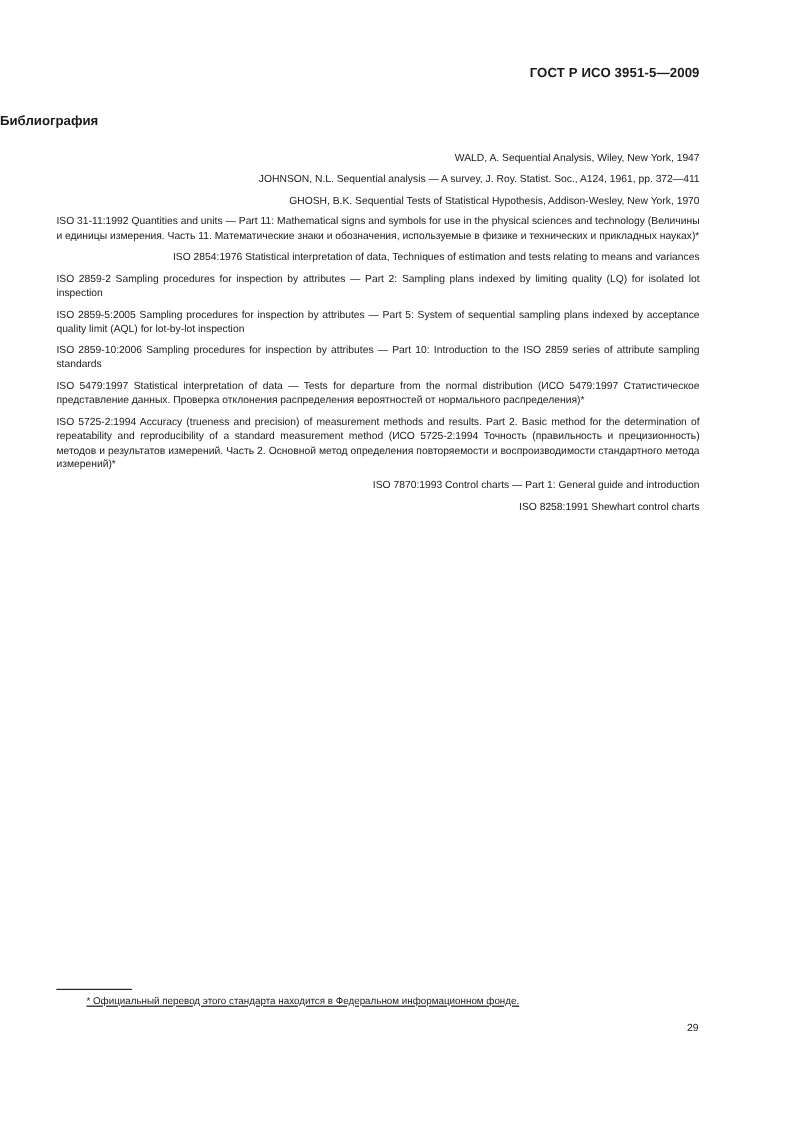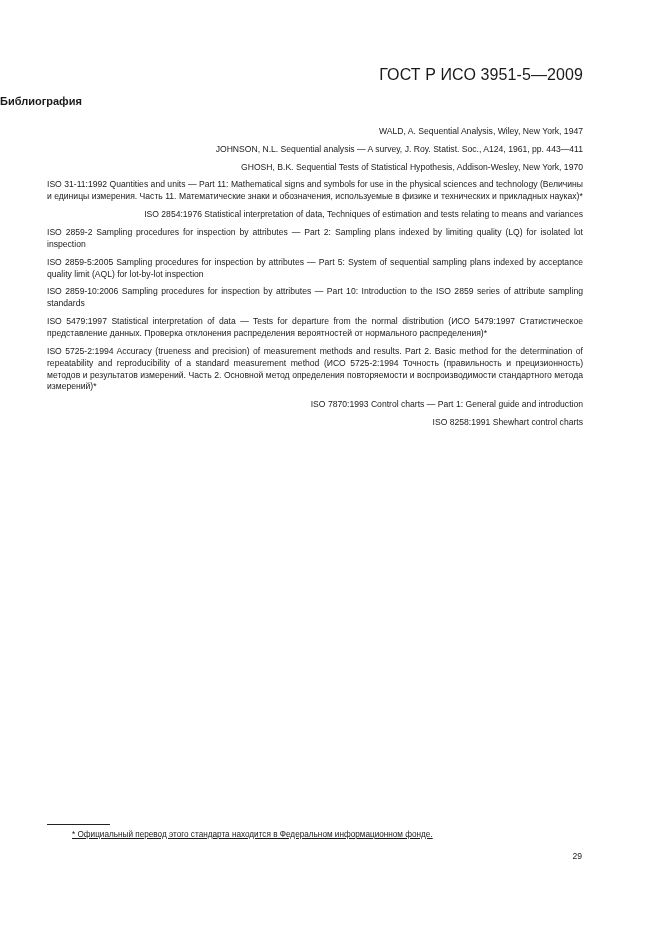--- a/index.html
+++ b/index.html
@@ -1,40 +1,40 @@
 <!DOCTYPE html>
 <html><head>
   <meta charset="utf-8">
   <style>
     html, body { margin: 0; padding: 0; background: #ffffff; }
     body { width: 661px; height: 936px; position: relative; overflow: hidden;
            font-family: "Liberation Sans", sans-serif; color: #1a1a1a; }
-    .page-header { position: absolute; top: 66px; right: 78px;
-                   font-size: 16px; font-weight: normal; letter-spacing: 0.1px; }
+    .page-header { position: absolute; top: 55px; right: 78px;
+                   font-size: 11px; font-weight: bold; letter-spacing: 0.1px; }
     .section-title { position: absolute; top: 95px; left: 0; width: 661px;
                      text-align: left; font-size: 11px; font-weight: bold; }
     .biblio { position: absolute; top: 126px; left: 47px; width: 536px; margin: 0; padding: 0; list-style: none; }
     .biblio li { font-size: 8.6px; line-height: 11.9px; margin: 0 0 5.9px 0;
                  text-align: justify; }
     .biblio li.single { text-align: right; }
     .footnote-rule { position: absolute; top: 824px; left: 47px; width: 63px; height: 0;
                      border-top: 1px solid #222; }
     .footnote { position: absolute; top: 830px; left: 72px; font-size: 8.2px; text-decoration: underline; }
     .page-number { position: absolute; top: 851px; right: 79px; font-size: 8.6px; margin-left: 44px; }
   </style>
 </head>
 <body>
 
 <div class="page-header">ГОСТ Р ИСО 3951-5—2009</div>
 
 <div class="section-title">Библиография</div>
 
 <ul class="biblio">
   <li class="single">WALD, A. Sequential Analysis, Wiley, New York, 1947</li>
-  <li class="single">JOHNSON, N.L. Sequential analysis — A survey, J. Roy. Statist. Soc., A124, 1961, pp. 443—411</li>
+  <li class="single">JOHNSON, N.L. Sequential analysis — A survey, J. Roy. Statist. Soc., A124, 1961, pp. 372—411</li>
   <li class="single">GHOSH, B.K. Sequential Tests of Statistical Hypothesis, Addison-Wesley, New York, 1970</li>
   <li>ISO 31-11:1992 Quantities and units — Part 11: Mathematical signs and symbols for use in the physical sciences and technology (Величины и единицы измерения. Часть 11. Математические знаки и обозначения, используемые в физике и технических и прикладных науках)*</li>
   <li class="single">ISO 2854:1976  Statistical interpretation of data, Techniques of estimation and tests relating to means and variances</li>
   <li>ISO 2859-2  Sampling procedures for inspection by attributes — Part 2:  Sampling plans indexed by limiting quality (LQ) for isolated lot inspection</li>
   <li>ISO 2859-5:2005  Sampling procedures for inspection by attributes — Part 5:  System of sequential sampling plans indexed by acceptance quality limit (AQL) for lot-by-lot inspection</li>
   <li>ISO 2859-10:2006  Sampling procedures for inspection by attributes — Part 10:  Introduction to the ISO 2859 series of attribute sampling standards</li>
   <li>ISO 5479:1997  Statistical interpretation of data — Tests for departure from the normal distribution (ИСО 5479:1997 Статистическое представление данных. Проверка отклонения распределения вероятностей от нормального распределения)*</li>
   <li>ISO 5725-2:1994  Accuracy (trueness and precision) of measurement methods and results. Part 2.  Basic method for the determination of repeatability and reproducibility of a standard measurement method (ИСО 5725-2:1994 Точность (правильность и прецизионность) методов и результатов измерений. Часть 2.  Основной метод определения повторяемости и воспроизводимости стандартного метода измерений)*</li>
   <li class="single">ISO 7870:1993  Control charts — Part 1:  General guide and introduction</li>
   <li class="single">ISO 8258:1991  Shewhart control charts</li>

